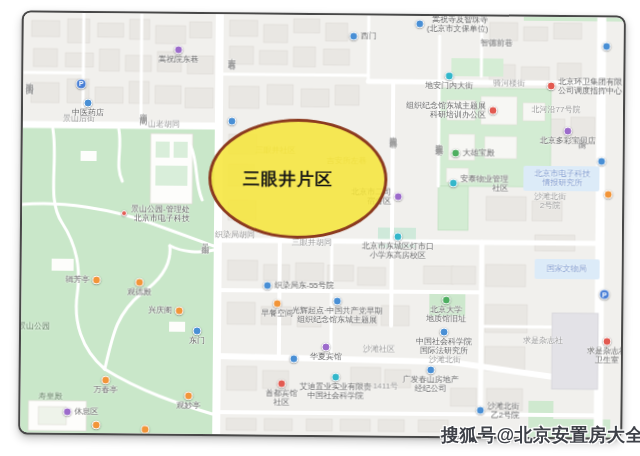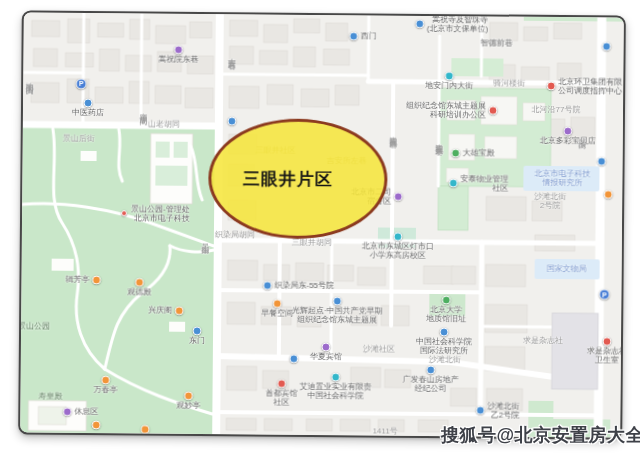--- a/index.html
+++ b/index.html
@@ -212,21 +212,21 @@
         </g>
       </svg>
 
       <div id="label-layer">
           <div class="mlabel vertical" style="left: 6px; top: 66px;">
             <div>地安门内大街</div>
           </div>
           <div class="mlabel vertical" style="left: 120px; top: 96px;">
             <div>帘子库胡同</div>
           </div>
-          <div class="mlabel" style="left: 56px; top: 126px; font-family: Liberation Serif, serif;">
+          <div class="mlabel" style="left: 56px; top: 106px; font-family: Liberation Serif, serif;">
             <div>景山后街</div>
           </div>
           <div class="mlabel" style="left: 141px; top: 111px;">
             <div>山老胡同</div>
           </div>
           <div class="mlabel vertical" style="left: 208px; top: 40px;">
             <div>吉安所右巷</div>
           </div>
           <div class="mlabel" style="left: 473px; top: 27px; font-weight: bold;">
             <div>智德前巷</div>
@@ -268,21 +268,21 @@
           </div>
           <div class="mlabel" style="left: 290px; top: 228px;">
             <div>三眼井胡同</div>
           </div>
           <div class="mlabel" style="left: 424px; top: 344px;">
             <div>沙滩北街</div>
           </div>
           <div class="mlabel" style="left: 358px; top: 334px;">
             <div>沙滩社区</div>
           </div>
-          <div class="mlabel" style="left: 365px; top: 371px; margin-top: 45px;">
+          <div class="mlabel" style="left: 365px; top: 371px;">
             <div>1411号</div>
           </div>
           <div class="mlabel park" style="left: 13px; top: 314px;">
             <div>景山公园</div>
           </div>
           <div class="mlabel park" style="left: 30px; top: 384px;">
             <div>寿皇殿</div>
           </div>
           <div class="mlabel faint" style="left: 253px; top: 136px;">
             <div>三眼井社区</div>

